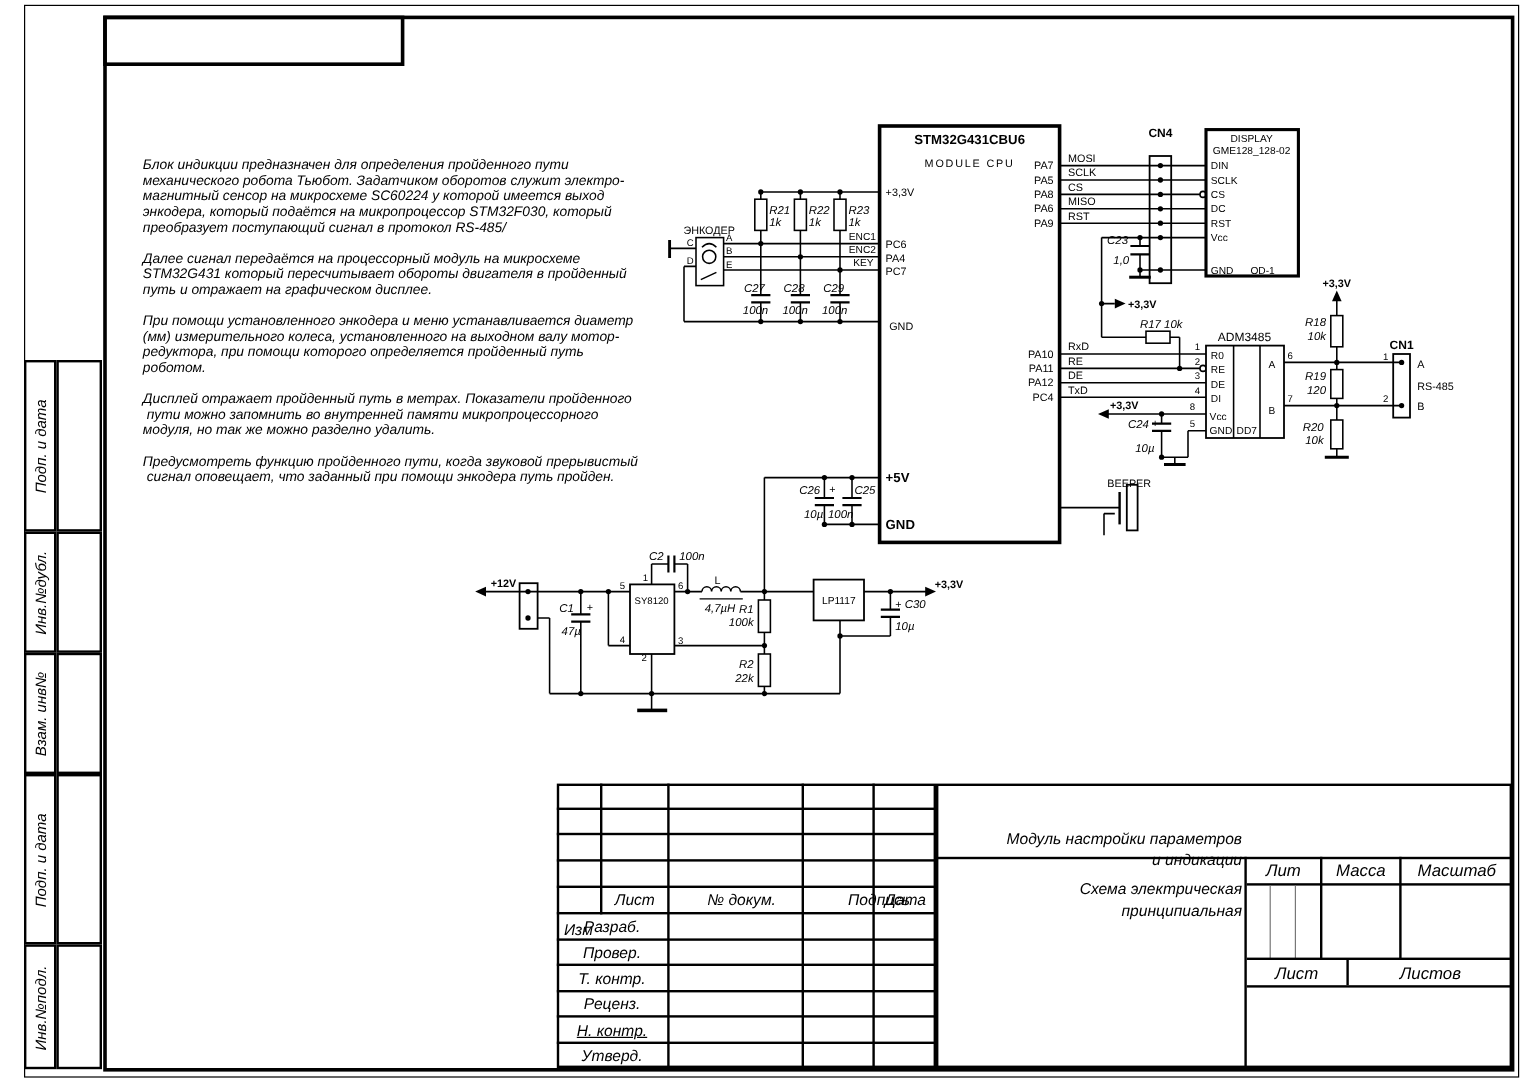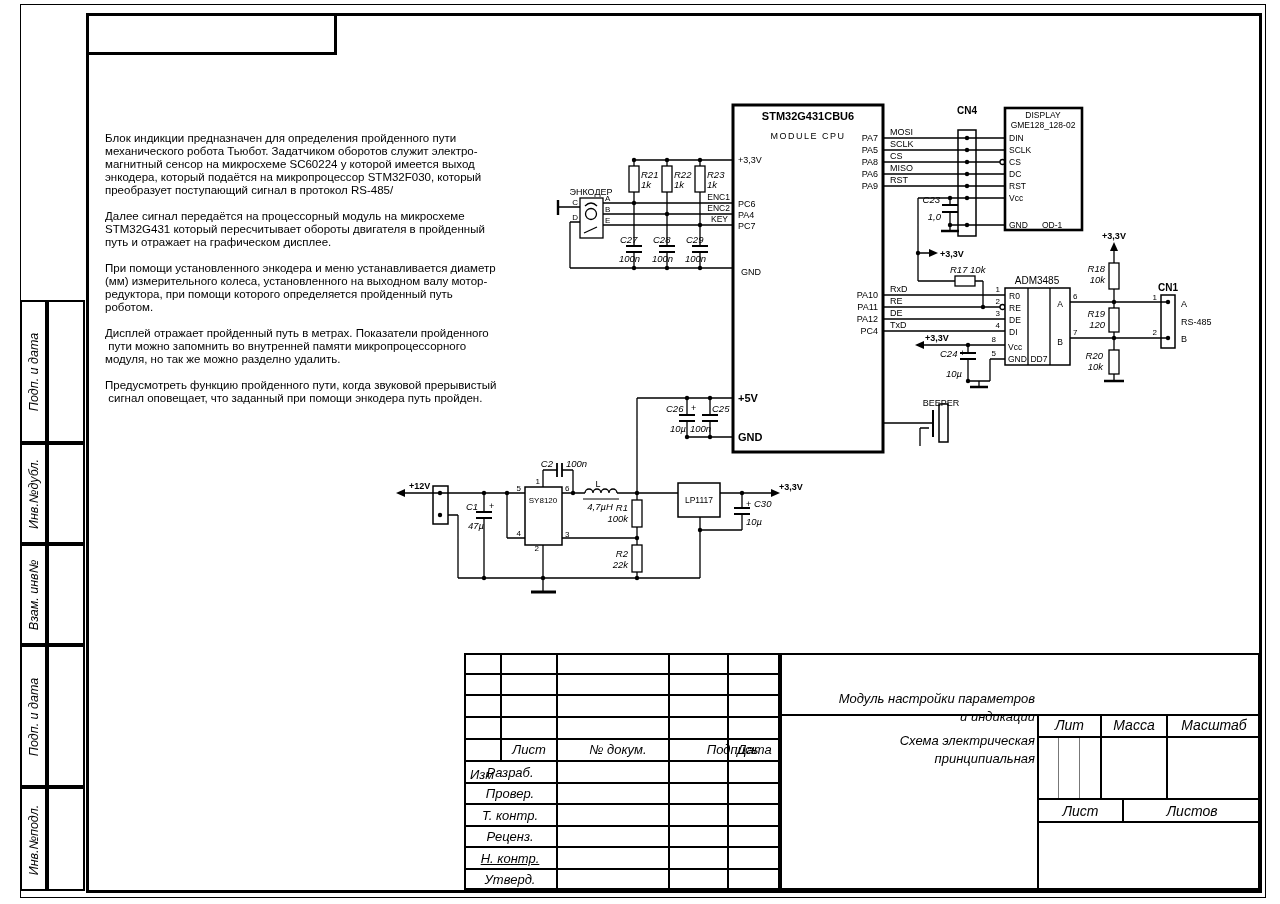--- a/index.html
+++ b/index.html
@@ -6,21 +6,21 @@
   #sheet{position:relative;width:1280px;height:904px;background:#fff;overflow:hidden;
          font-family:"Liberation Sans",sans-serif;color:#000;}
   .abs{position:absolute;box-sizing:border-box;}
   .frame{border:3px solid #000;}
   .frame2{border:2px solid #000;}
   .thin{background:#000;}
   .gi{font-style:italic;font-family:"Liberation Sans",sans-serif;}
   .cell{display:flex;align-items:center;justify-content:center;text-align:right;}
   .desc{position:absolute;left:105px;top:132px;width:430px;
         font-size:11.5px;line-height:13px;}
-  .desc p{margin:0 0 13px 0;white-space:pre-wrap;}
+  .desc p{margin:0 0 13px 14px;white-space:pre-wrap;font-style:italic;}
   .vlabel{position:absolute;transform:rotate(-90deg);transform-origin:center;
           font-style:italic;font-size:12.5px;white-space:nowrap;text-align:center;}
   svg text{font-family:"Liberation Sans",sans-serif;fill:#000;}
   .t8{font-size:8px}.t85{font-size:8.5px}.t9{font-size:9px}.t10{font-size:10px}
   .t9b{font-size:9px;font-weight:bold}.tb{font-size:11px;font-weight:bold}
   .tb10{font-size:10px;font-weight:bold}.ti{font-size:9.5px;font-style:italic}
   .ls{letter-spacing:1.5px}
 </style>
 </head>
 <body>

